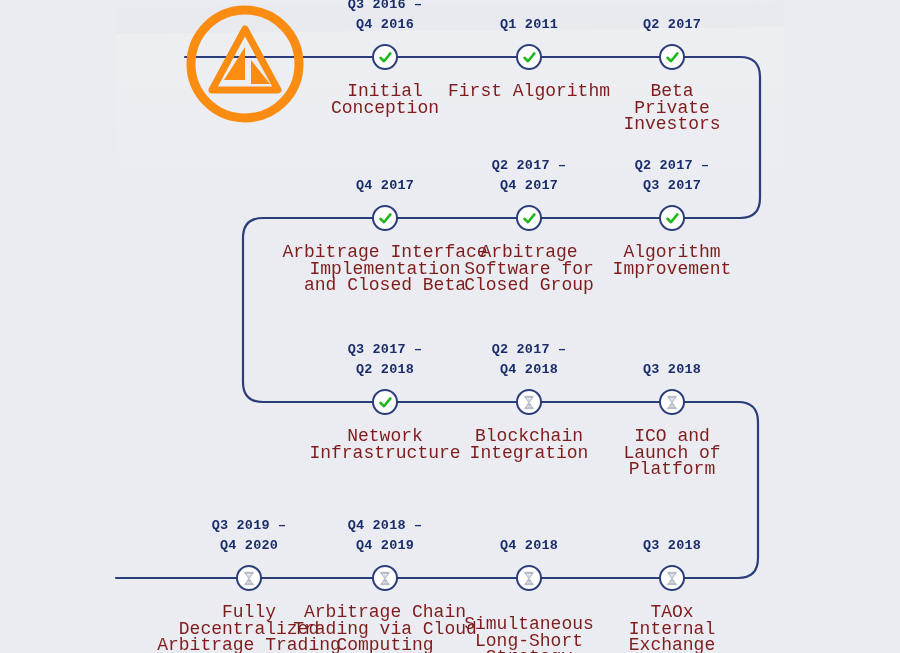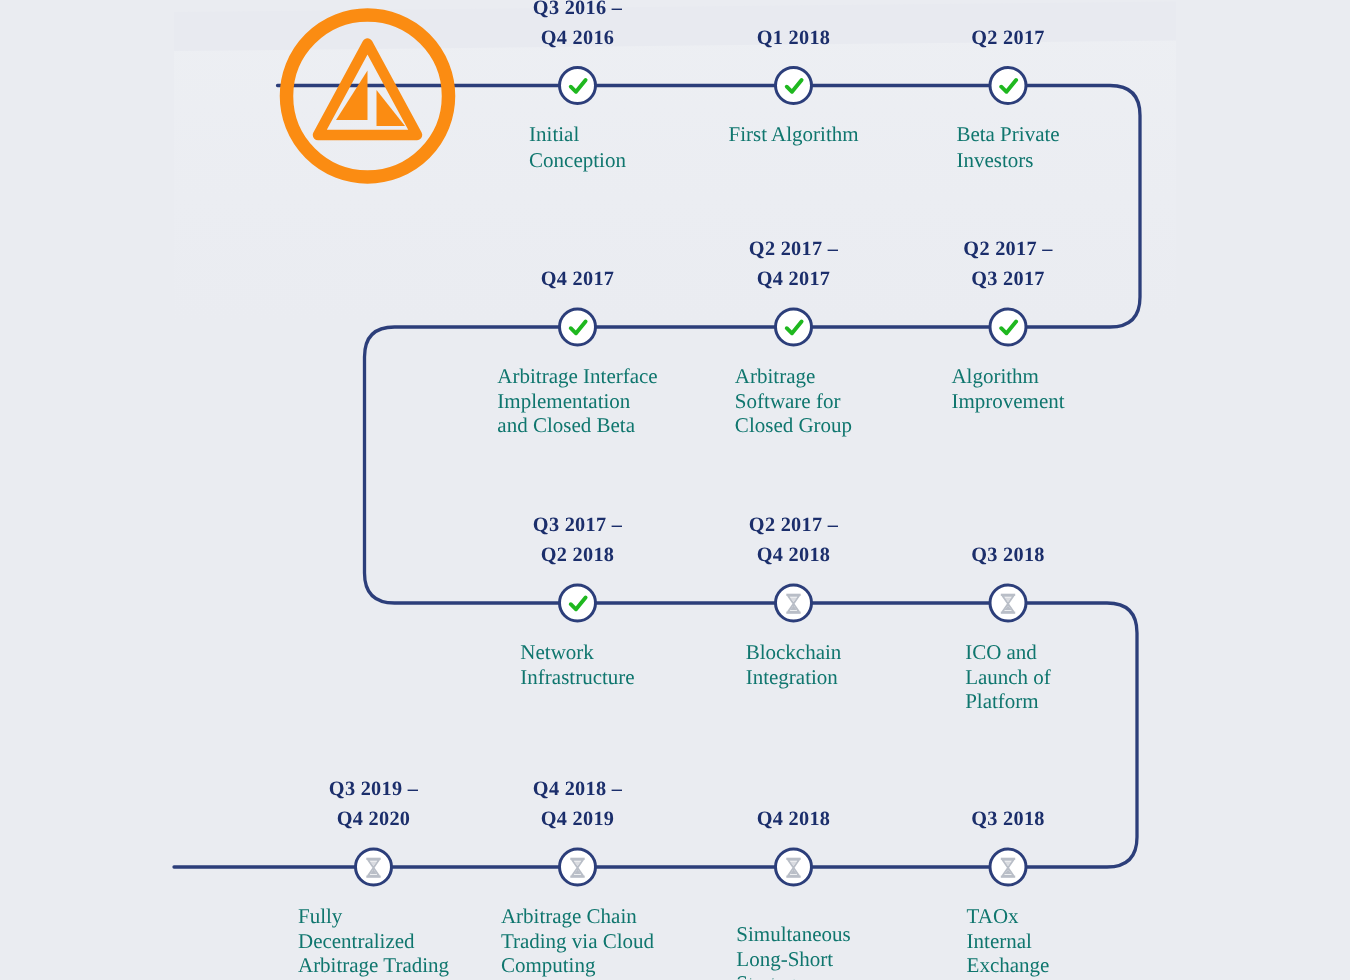--- a/index.html
+++ b/index.html
@@ -7,21 +7,21 @@
     margin: 0;
     padding: 0;
     background: #eaecf1;
   }
   #stage {
     position: relative;
     width: 784px;
     height: 653px;
     background: #eaecf1;
     overflow: hidden;
-    font-family: Liberation Serif, serif;
+    font-family: Liberation Mono, monospace;
   }
   
   .bg-panel {
     position: absolute;
     left: 116px;
     top: 8px;
     width: 784px;
     height: 208px;
     background: linear-gradient(180deg, #edeff3 0%, #ebedf2 60%, #eaecf1 100%);
     pointer-events: none;
@@ -79,23 +79,23 @@
     color: #1b2e6b;
     font-weight: bold;
     font-size: 13.5px;
     line-height: 20px;
     letter-spacing: 0.2px;
     white-space: pre-line;
   }
   .dlabel {
     position: absolute;
     transform: translateX(-50%);
-    text-align: left;
-    color: #0f766e;
-    font-size: 14px;
+    text-align: center;
+    color: #7f1d1d;
+    font-size: 18px;
     line-height: 16.5px;
     white-space: pre-line;
   }
 </style>
 </head>
 <body>
 
 <div id="stage">
 
   <div class="bg-panel"></div>
@@ -120,21 +120,21 @@
   <div id="nodes-layer">
       <div class="qlabel" style="left: 385px; top: -5px;">Q3 2016 –
 Q4 2016</div>
       <div class="node" style="left: 385px; top: 57px;">
         <svg width="15" height="15" viewBox="0 0 15 15">
           <path d="M2.5 7.8 L6 11.2 L12.4 3.4" fill="none" stroke="#1fb81f" stroke-width="2.6" stroke-linecap="round" stroke-linejoin="round"></path>
         </svg>
       </div>
       <div class="dlabel" style="left: 385px; top: 83px;">Initial
 Conception</div>
-      <div class="qlabel" style="left: 529px; top: 15px;">Q1 2018</div>
+      <div class="qlabel" style="left: 529px; top: 15px;">Q1 2011</div>
       <div class="node" style="left: 529px; top: 57px;">
         <svg width="15" height="15" viewBox="0 0 15 15">
           <path d="M2.5 7.8 L6 11.2 L12.4 3.4" fill="none" stroke="#1fb81f" stroke-width="2.6" stroke-linecap="round" stroke-linejoin="round"></path>
         </svg>
       </div>
       <div class="dlabel" style="left: 529px; top: 83px;">First Algorithm</div>
       <div class="qlabel" style="left: 672px; top: 15px; text-align: center;">Q2 2017</div>
       <div class="node" style="left: 672px; top: 57px;">
         <svg width="15" height="15" viewBox="0 0 15 15">
           <path d="M2.5 7.8 L6 11.2 L12.4 3.4" fill="none" stroke="#1fb81f" stroke-width="2.6" stroke-linecap="round" stroke-linejoin="round"></path>

